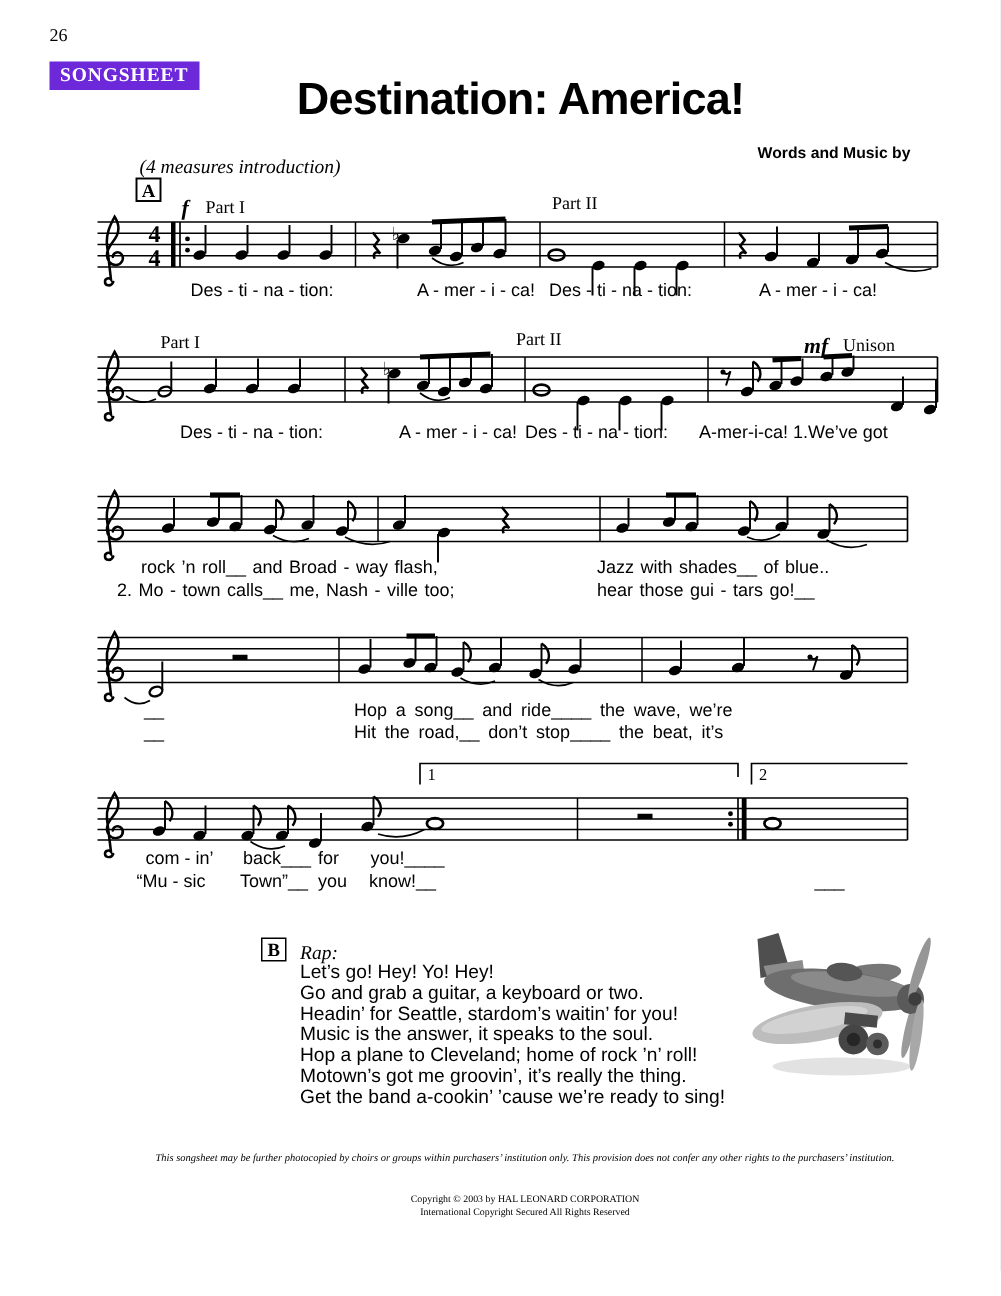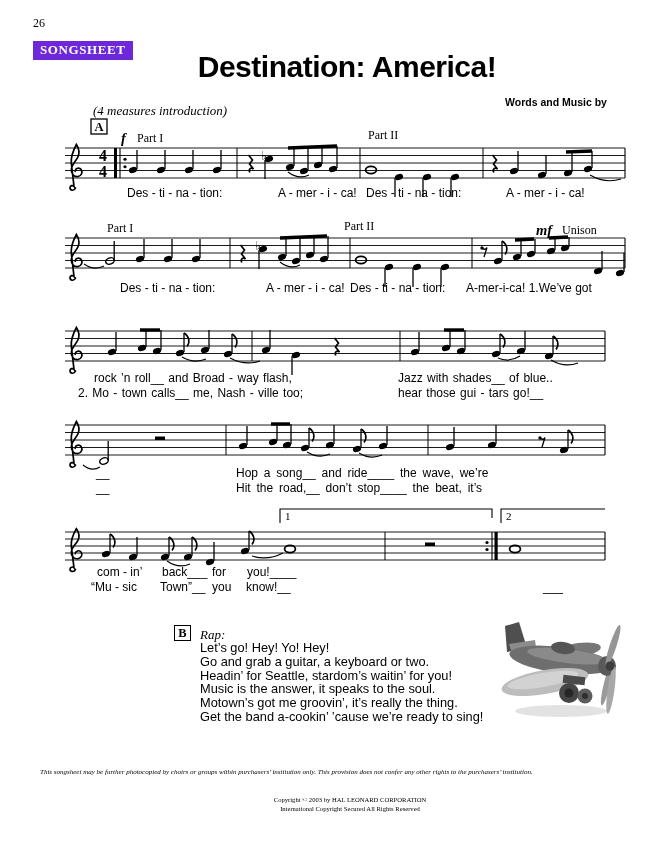--- a/index.html
+++ b/index.html
@@ -23,21 +23,21 @@
   .lbl{font-family:"Liberation Serif",serif;font-size:12px;}
   .dyn{font-family:"Liberation Serif",serif;font-style:italic;font-weight:bold;font-size:14.5px;}
   .boxletter{font-family:"Liberation Serif",serif;font-weight:bold;font-size:12.5px;text-anchor:middle;}
   .volta-num{font-family:"Liberation Serif",serif;font-size:11px;}
   .flat-glyph{font-family:"DejaVu Sans",sans-serif;font-size:12px;}
   .rap-mark{left:174px;top:625px;width:15px;height:14px;border:1.4px solid #000;
         text-align:center;font-weight:bold;font-size:12.5px;line-height:14px;}
   .rap-heading{left:200px;top:627px;font-style:italic;font-size:13px;}
   .rap-lines{left:200px;top:641px;font-family:"Liberation Sans",sans-serif;
         font-size:12.8px;font-weight:500;line-height:13.8px;}
-  .fine-print{left:40px;width:620px;top:768px;
+  .fine-print{left:40px;width:620px;top:768px;text-align:center;
         font-style:italic;font-size:7px;}
   .copyright{left:0;width:700px;top:795px;text-align:center;font-size:6.6px;line-height:9px;}
   .edition{left:33px;top:820px;font-size:13px;}
   .plane{left:483px;top:610px;}
 </style>
 </head>
 <body>
 
 <div class="page">
 
@@ -497,20 +497,21 @@
       </g>
     </svg>
 
   <div class="abs rap-mark">B</div>
   <div class="abs rap-heading">Rap:</div>
   <div class="abs rap-lines" id="rap-lines">
       <div>Let’s go! Hey! Yo! Hey!</div>
       <div>Go and grab a guitar, a keyboard or two.</div>
       <div>Headin’ for Seattle, stardom’s waitin’ for you!</div>
       <div>Music is the answer, it speaks to the soul.</div>
+      <div>Hop a plane to Cleveland; home of rock ’n’ roll!</div>
       <div>Motown’s got me groovin’, it’s really the thing.</div>
       <div>Get the band a-cookin’ ’cause we’re ready to sing!</div>
     </div>
 
   <svg class="abs plane" width="158" height="118" viewBox="0 0 158 118">
     <ellipse cx="78" cy="101" rx="46" ry="6" fill="#e2e2e2"></ellipse>
 
     <ellipse cx="124" cy="74" rx="3.2" ry="22" fill="#9a9a9a" transform="rotate(14 124 74)"></ellipse>
 
     <polygon points="22,16 36,12 44,38 24,42" fill="#4f4f4f"></polygon>

